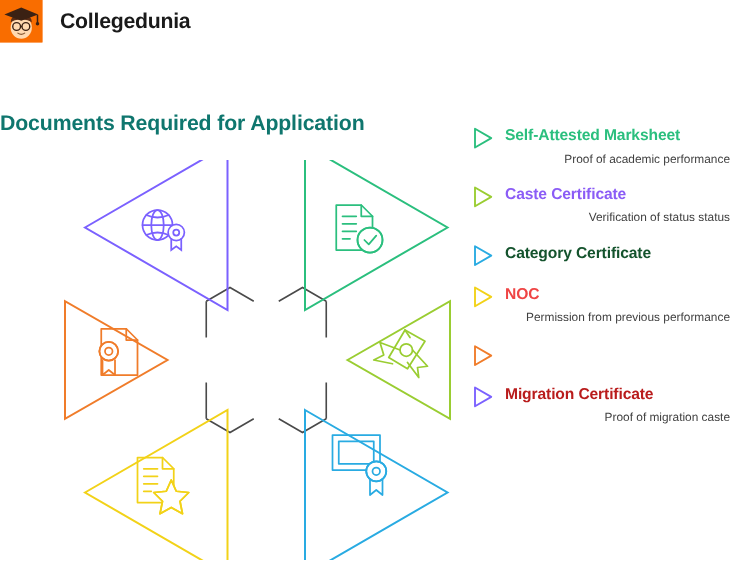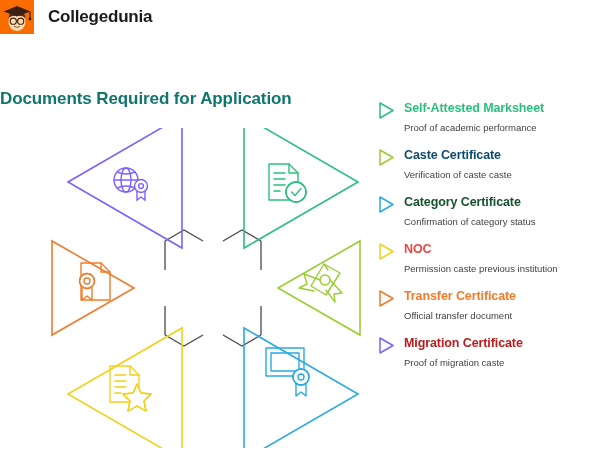--- a/index.html
+++ b/index.html
@@ -89,20 +89,21 @@
     font-weight: bold;
     line-height: 16px;
     letter-spacing: -0.1px;
   }
   .legend-desc {
     font-size: 9.5px;
     color: #3f3f3f;
     line-height: 13px;
     margin-top: 5px;
     max-width: 180px;
+    text-align: right;
   }
 </style>
 </head>
 <body>
 
 <div class="brand">
   <div class="brand-logo">
     <svg width="34" height="34" viewBox="0 0 34 34" aria-hidden="true">
       <rect x="0" y="0" width="34" height="34" fill="#f96d00"></rect>
 
@@ -231,53 +232,48 @@
       <div class="legend-title" style="color:#2bbf7e">Self-Attested Marksheet</div>
       <div class="legend-desc">Proof of academic performance</div>
     </div>
   </div>
 
   <div class="legend-item">
     <svg class="legend-marker" viewBox="0 0 17 19">
       <polygon points="2,2 15,9.5 2,17" fill="none" stroke="#9acd32" stroke-width="1.5" stroke-linejoin="round"></polygon>
     </svg>
     <div class="legend-text">
-      <div class="legend-title" style="color:#0c4a6e">Caste Certificate</div>
-      <div class="legend-desc">Verification of caste caste</div>
+      <div class="legend-title" style="color:#8b5cf6">Caste Certificate</div>
+      <div class="legend-desc">Verification of status status</div>
     </div>
   </div>
 
   <div class="legend-item">
     <svg class="legend-marker" viewBox="0 0 17 19">
       <polygon points="2,2 15,9.5 2,17" fill="none" stroke="#29abe2" stroke-width="1.5" stroke-linejoin="round"></polygon>
     </svg>
     <div class="legend-text">
       <div class="legend-title" style="color:#14532d">Category Certificate</div>
-      <div class="legend-desc">Confirmation of category status</div>
     </div>
   </div>
 
   <div class="legend-item">
     <svg class="legend-marker" viewBox="0 0 17 19">
       <polygon points="2,2 15,9.5 2,17" fill="none" stroke="#f2d218" stroke-width="1.5" stroke-linejoin="round"></polygon>
     </svg>
     <div class="legend-text">
       <div class="legend-title" style="color:#ef4444">NOC</div>
-      <div class="legend-desc">Permission caste previous institution</div>
+      <div class="legend-desc">Permission from previous performance</div>
     </div>
   </div>
 
   <div class="legend-item">
     <svg class="legend-marker" viewBox="0 0 17 19">
       <polygon points="2,2 15,9.5 2,17" fill="none" stroke="#f07c2a" stroke-width="1.5" stroke-linejoin="round"></polygon>
     </svg>
-    <div class="legend-text">
-      <div class="legend-title" style="color:#f07c2a">Transfer Certificate</div>
-      <div class="legend-desc">Official transfer document</div>
-    </div>
   </div>
 
   <div class="legend-item">
     <svg class="legend-marker" viewBox="0 0 17 19">
       <polygon points="2,2 15,9.5 2,17" fill="none" stroke="#7b61ff" stroke-width="1.5" stroke-linejoin="round"></polygon>
     </svg>
     <div class="legend-text">
       <div class="legend-title" style="color:#b91c1c">Migration Certificate</div>
       <div class="legend-desc">Proof of migration caste</div>
     </div>

